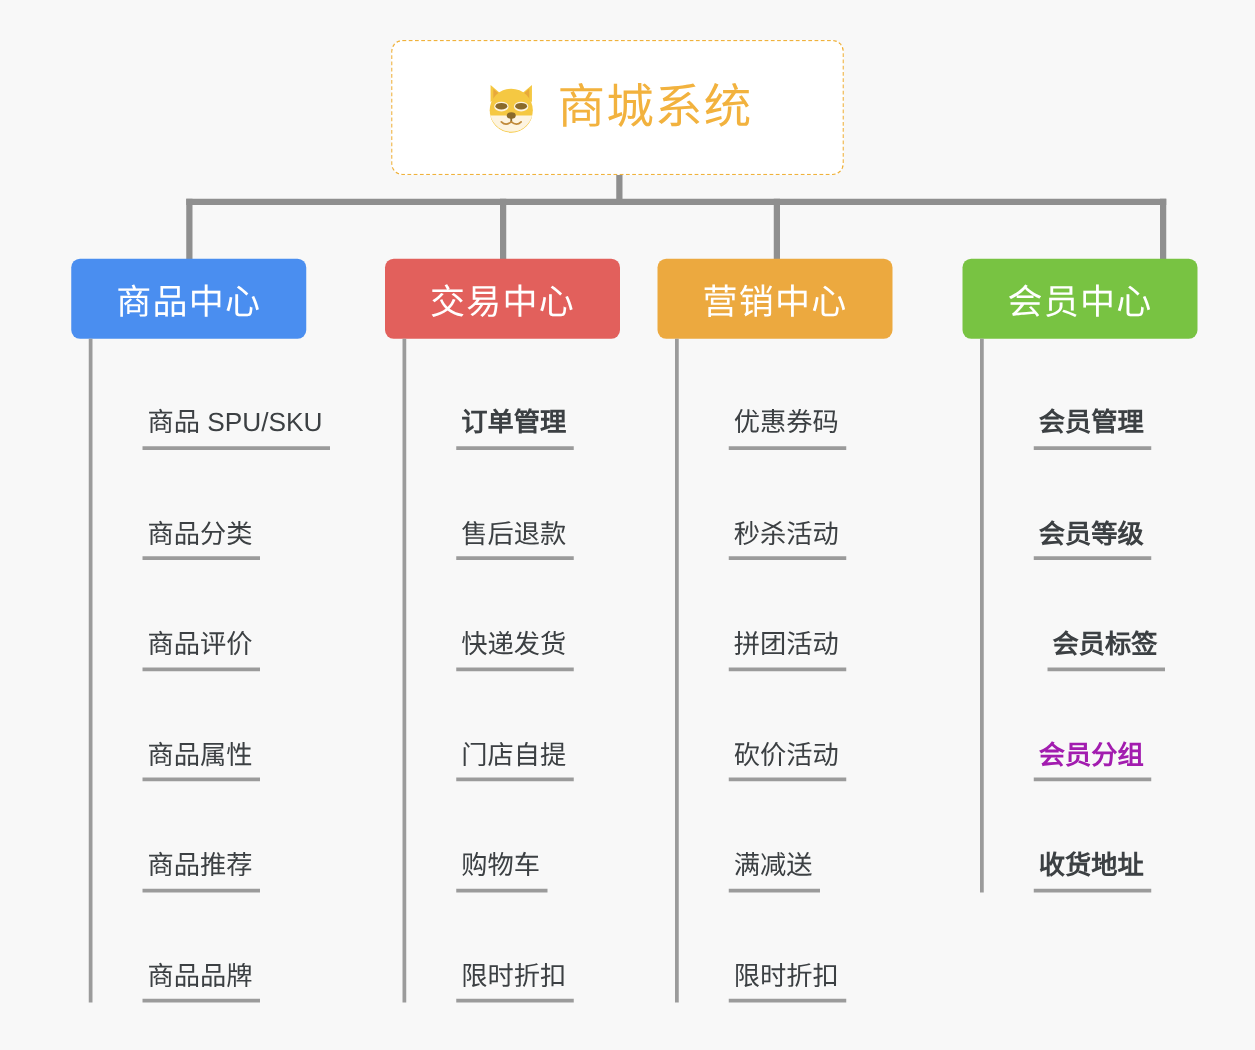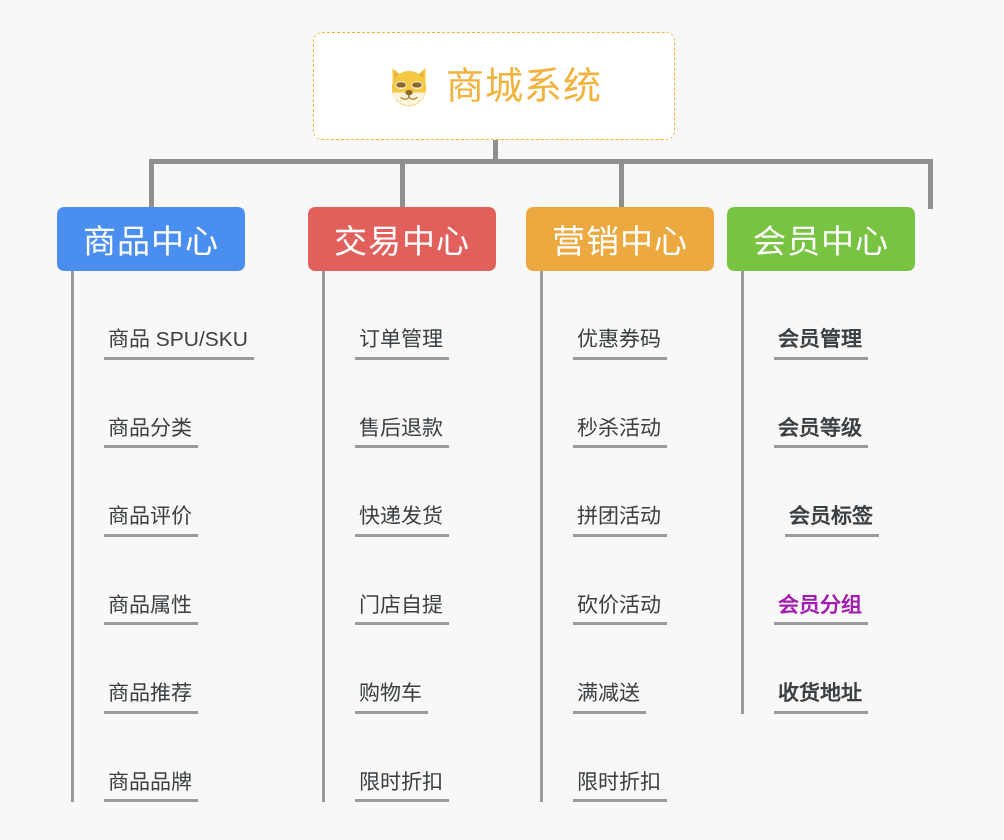--- a/index.html
+++ b/index.html
@@ -84,40 +84,40 @@
   }
   .cat-box {
     width: 188px;
     height: 64px;
     box-sizing: border-box;
     border-radius: 7px;
     display: flex;
     align-items: center;
     justify-content: center;
     color: #ffffff;
-    font-size: 33px;
+    font-size: 28px;
     letter-spacing: 1px;
     white-space: nowrap;
   }
 
   
   .leaf-list {
     position: relative;
     margin-top: 0;
     padding-top: 0;
     border-left: 3px solid #9b9b9b;
     margin-left: 14px;
   }
   .leaf-item {
     position: relative;
     height: 88.5px;
     box-sizing: border-box;
     display: flex;
     align-items: flex-end;
-    padding-left: 30px;
+    padding-left: 40px;
   }
   .leaf-underline {
     display: inline-block;
     border-bottom: 3px solid #9b9b9b;
     padding: 0 6px 6px 4px;
     font-size: 21px;
     line-height: 1.1;
     color: #3c4043;
     white-space: nowrap;
   }
@@ -182,21 +182,21 @@
         </div>
     </div>
   </div>
 
   <div class="column" style="left:308px">
     <div class="cat-box" style="background: rgb(226, 96, 92);">
       <span>交易中心</span>
     </div>
     <div class="leaf-list" style="border-left-color: rgb(155, 155, 155);">
       <div class="leaf-item">
-          <span class="leaf-underline" style="border-bottom-color: rgb(155, 155, 155); color: rgb(60, 64, 67);">订单管理</span>
+          <span class="leaf-underline" style="border-bottom-color: rgb(155, 155, 155); color: rgb(60, 64, 67); font-weight: bold;">订单管理</span>
         </div>
       <div class="leaf-item">
           <span class="leaf-underline" style="border-bottom-color: rgb(155, 155, 155); color: rgb(60, 64, 67);">售后退款</span>
         </div>
       <div class="leaf-item">
           <span class="leaf-underline" style="border-bottom-color: rgb(155, 155, 155); color: rgb(60, 64, 67);">快递发货</span>
         </div>
       <div class="leaf-item">
           <span class="leaf-underline" style="border-bottom-color: rgb(155, 155, 155); color: rgb(60, 64, 67);">门店自提</span>
         </div>
@@ -228,21 +228,21 @@
         </div>
       <div class="leaf-item">
           <span class="leaf-underline" style="border-bottom-color: rgb(155, 155, 155); color: rgb(60, 64, 67);">满减送</span>
         </div>
       <div class="leaf-item">
           <span class="leaf-underline" style="border-bottom-color: rgb(155, 155, 155); color: rgb(60, 64, 67);">限时折扣</span>
         </div>
     </div>
   </div>
 
-  <div class="column" style="left:727px">
+  <div class="column" style="left:770px">
     <div class="cat-box" style="background: rgb(120, 195, 66);">
       <span>会员中心</span>
     </div>
     <div class="leaf-list" style="border-left-color: rgb(155, 155, 155); font-weight: bold;">
       <div class="leaf-item">
           <span class="leaf-underline" style="border-bottom-color: rgb(155, 155, 155); color: rgb(60, 64, 67);">会员管理</span>
         </div>
       <div class="leaf-item">
           <span class="leaf-underline" style="border-bottom-color: rgb(155, 155, 155); color: rgb(60, 64, 67);">会员等级</span>
         </div>

